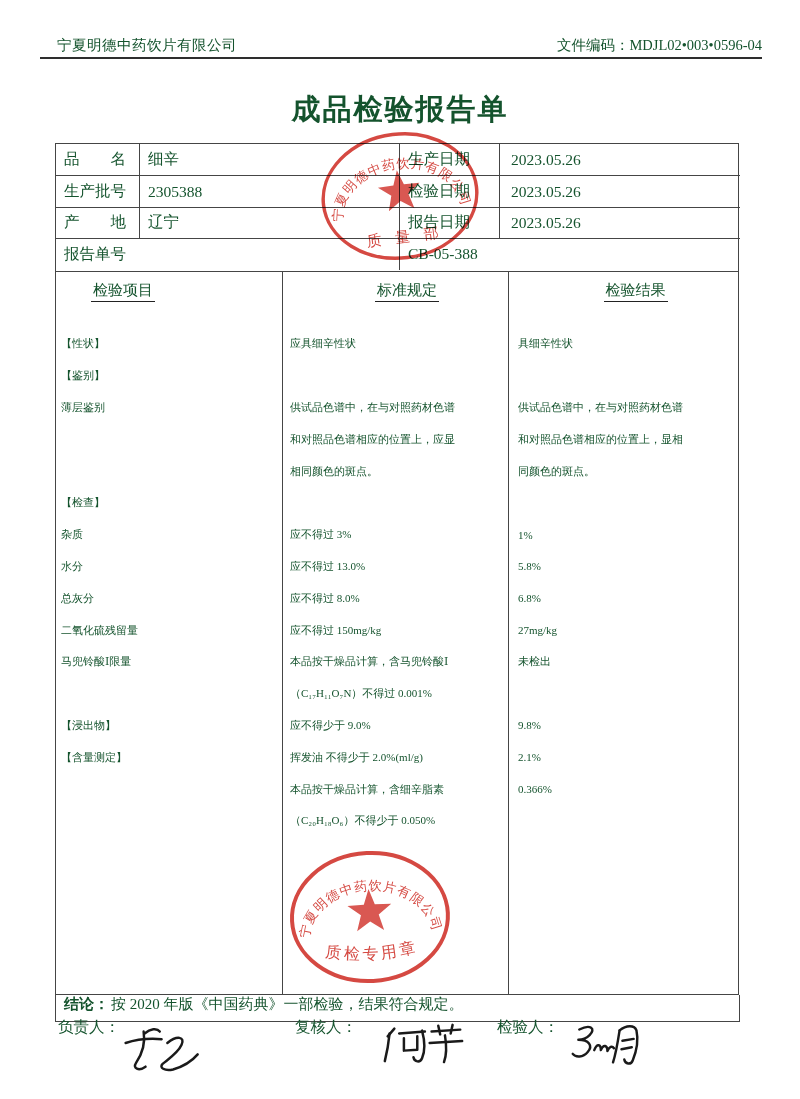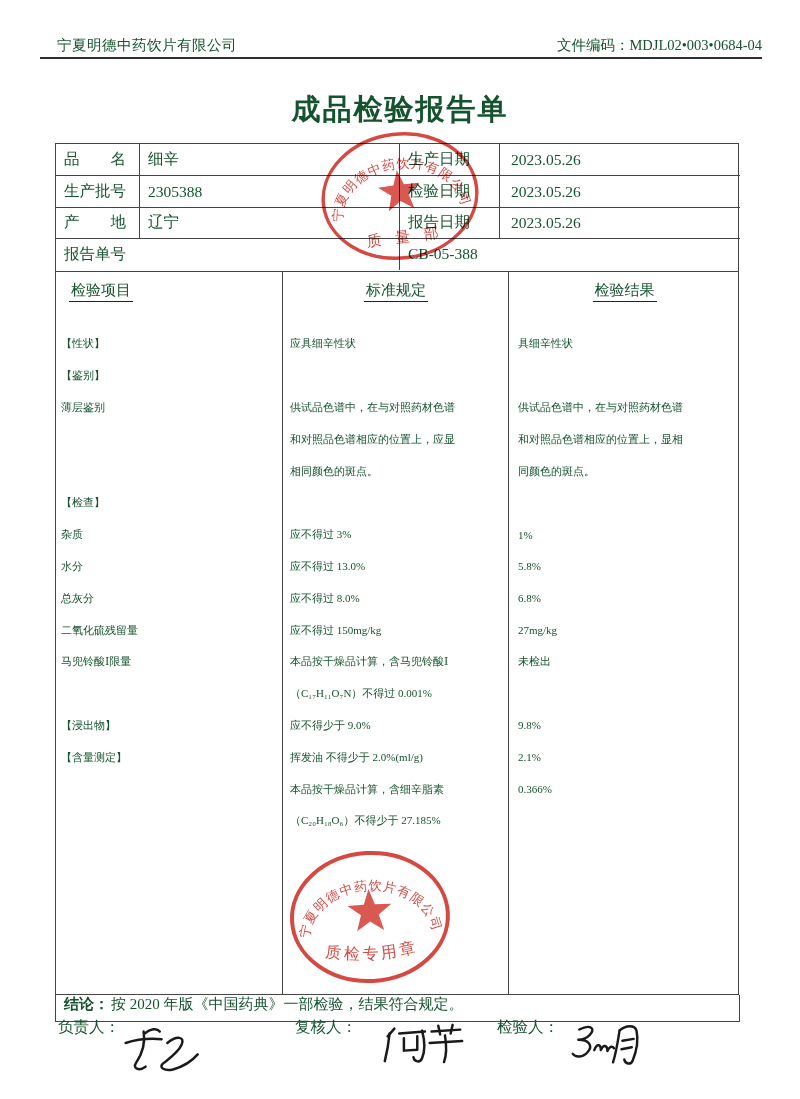--- a/index.html
+++ b/index.html
@@ -24,21 +24,21 @@
   .span2{grid-column:span 2;}
   
   .main-table{position:absolute;left:55px;top:272px;width:684px;height:723px;
               border:1.8px solid #454545;border-top:none;box-sizing:border-box;}
   .vline{position:absolute;top:0;bottom:0;width:1.5px;background:#454545;}
   .v1{left:225.5px;} .v2{left:451.5px;}
   .mt-head{position:absolute;top:9px;left:0;width:100%;display:grid;
            grid-template-columns:227px 226px 231px;font-size:15px;}
   .mt-h{text-align:center;}
   .mt-h.left{text-align:left;padding-left:13px;}
-  .mt-h span{border-bottom:1.5px solid #222;padding:0 2px 3px 2px;}
+  .mt-h span{border-bottom:1.5px solid #222;padding:0 2px 3px 2px;margin-left:22px;}
   .mt-rows{position:absolute;top:56px;left:0;width:100%;}
   .mt-row{display:grid;grid-template-columns:227px 226px 231px;height:31.8px;}
   .mt-c{display:flex;align-items:center;white-space:nowrap;font-size:11px;overflow:visible;}
   .mt-i{padding-left:5px;} .mt-s{padding-left:7px;} .mt-r{padding-left:9px;}
   
   .conclusion{position:absolute;left:55px;top:995px;width:685px;height:27px;
               border:1.8px solid #454545;border-top:none;box-sizing:border-box;
               display:flex;padding-left:8px;font-size:15px;}
   .conclusion b{font-weight:bold;margin-right:2px;}
   
@@ -53,21 +53,21 @@
   .stamp .star{fill:var(--stamp);opacity:.92;}
   .st-top{left:318px;top:128px;transform:rotate(-7deg);}
   .st-bot{left:288px;top:850px;transform:rotate(-3deg);}
 </style>
 </head>
 <body>
 
 <div class="page">
 
   <div class="hdr-left">宁夏明德中药饮片有限公司</div>
-  <div class="hdr-right"><span>文件编码：</span><span>MDJL02•003•0684-04</span></div>
+  <div class="hdr-right"><span>文件编码：</span><span>MDJL02•003•0596-04</span></div>
   <div class="hdr-rule"></div>
 
   <div class="title">成品检验报告单</div>
 
   <div class="info-table">
     <div class="ic first">品　　名</div>
     <div class="ic first bl">细辛</div>
     <div class="ic first bl">生产日期</div>
     <div class="ic first bl val2">2023.05.26</div>
 
@@ -164,21 +164,21 @@
           <div class="mt-c mt-s">挥发油 不得少于 2.0%(ml/g)</div>
           <div class="mt-c mt-r">2.1%</div>
         </div>
         <div class="mt-row">
           <div class="mt-c mt-i"></div>
           <div class="mt-c mt-s">本品按干燥品计算，含细辛脂素</div>
           <div class="mt-c mt-r">0.366%</div>
         </div>
         <div class="mt-row">
           <div class="mt-c mt-i"></div>
-          <div class="mt-c mt-s">（C₂₀H₁₈O₆）不得少于 27.185%</div>
+          <div class="mt-c mt-s">（C₂₀H₁₈O₆）不得少于 0.050%</div>
           <div class="mt-c mt-r"></div>
         </div>
       </div>
   </div>
 
   <div class="conclusion">
     <b>结论：</b>
     <span>按 2020 年版《中国药典》一部检验，结果符合规定。</span>
   </div>
 

